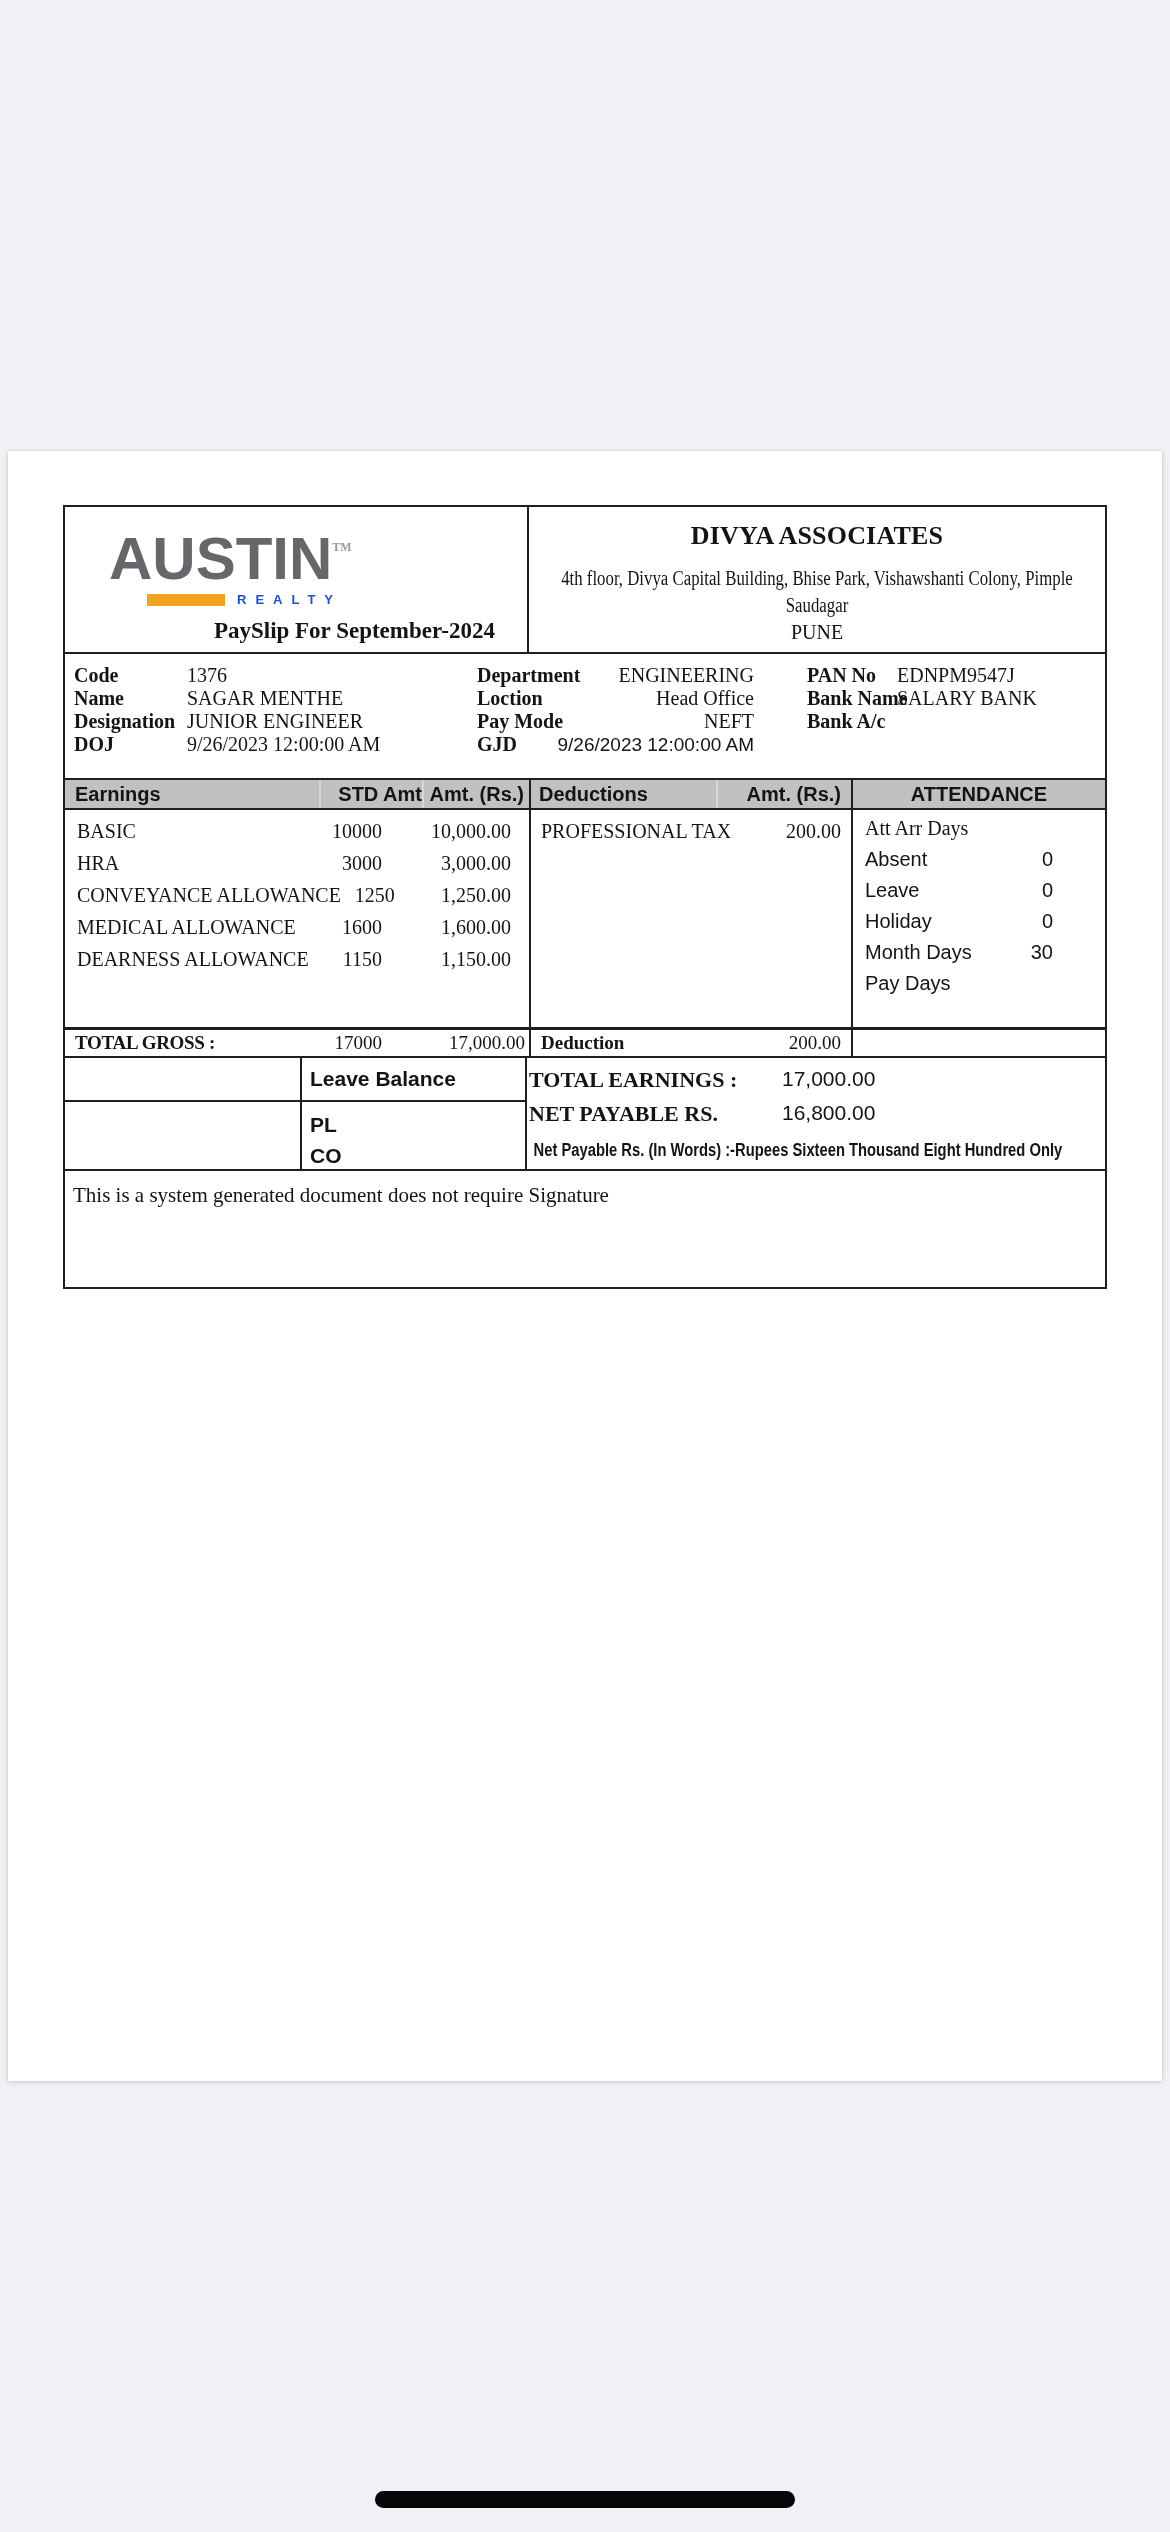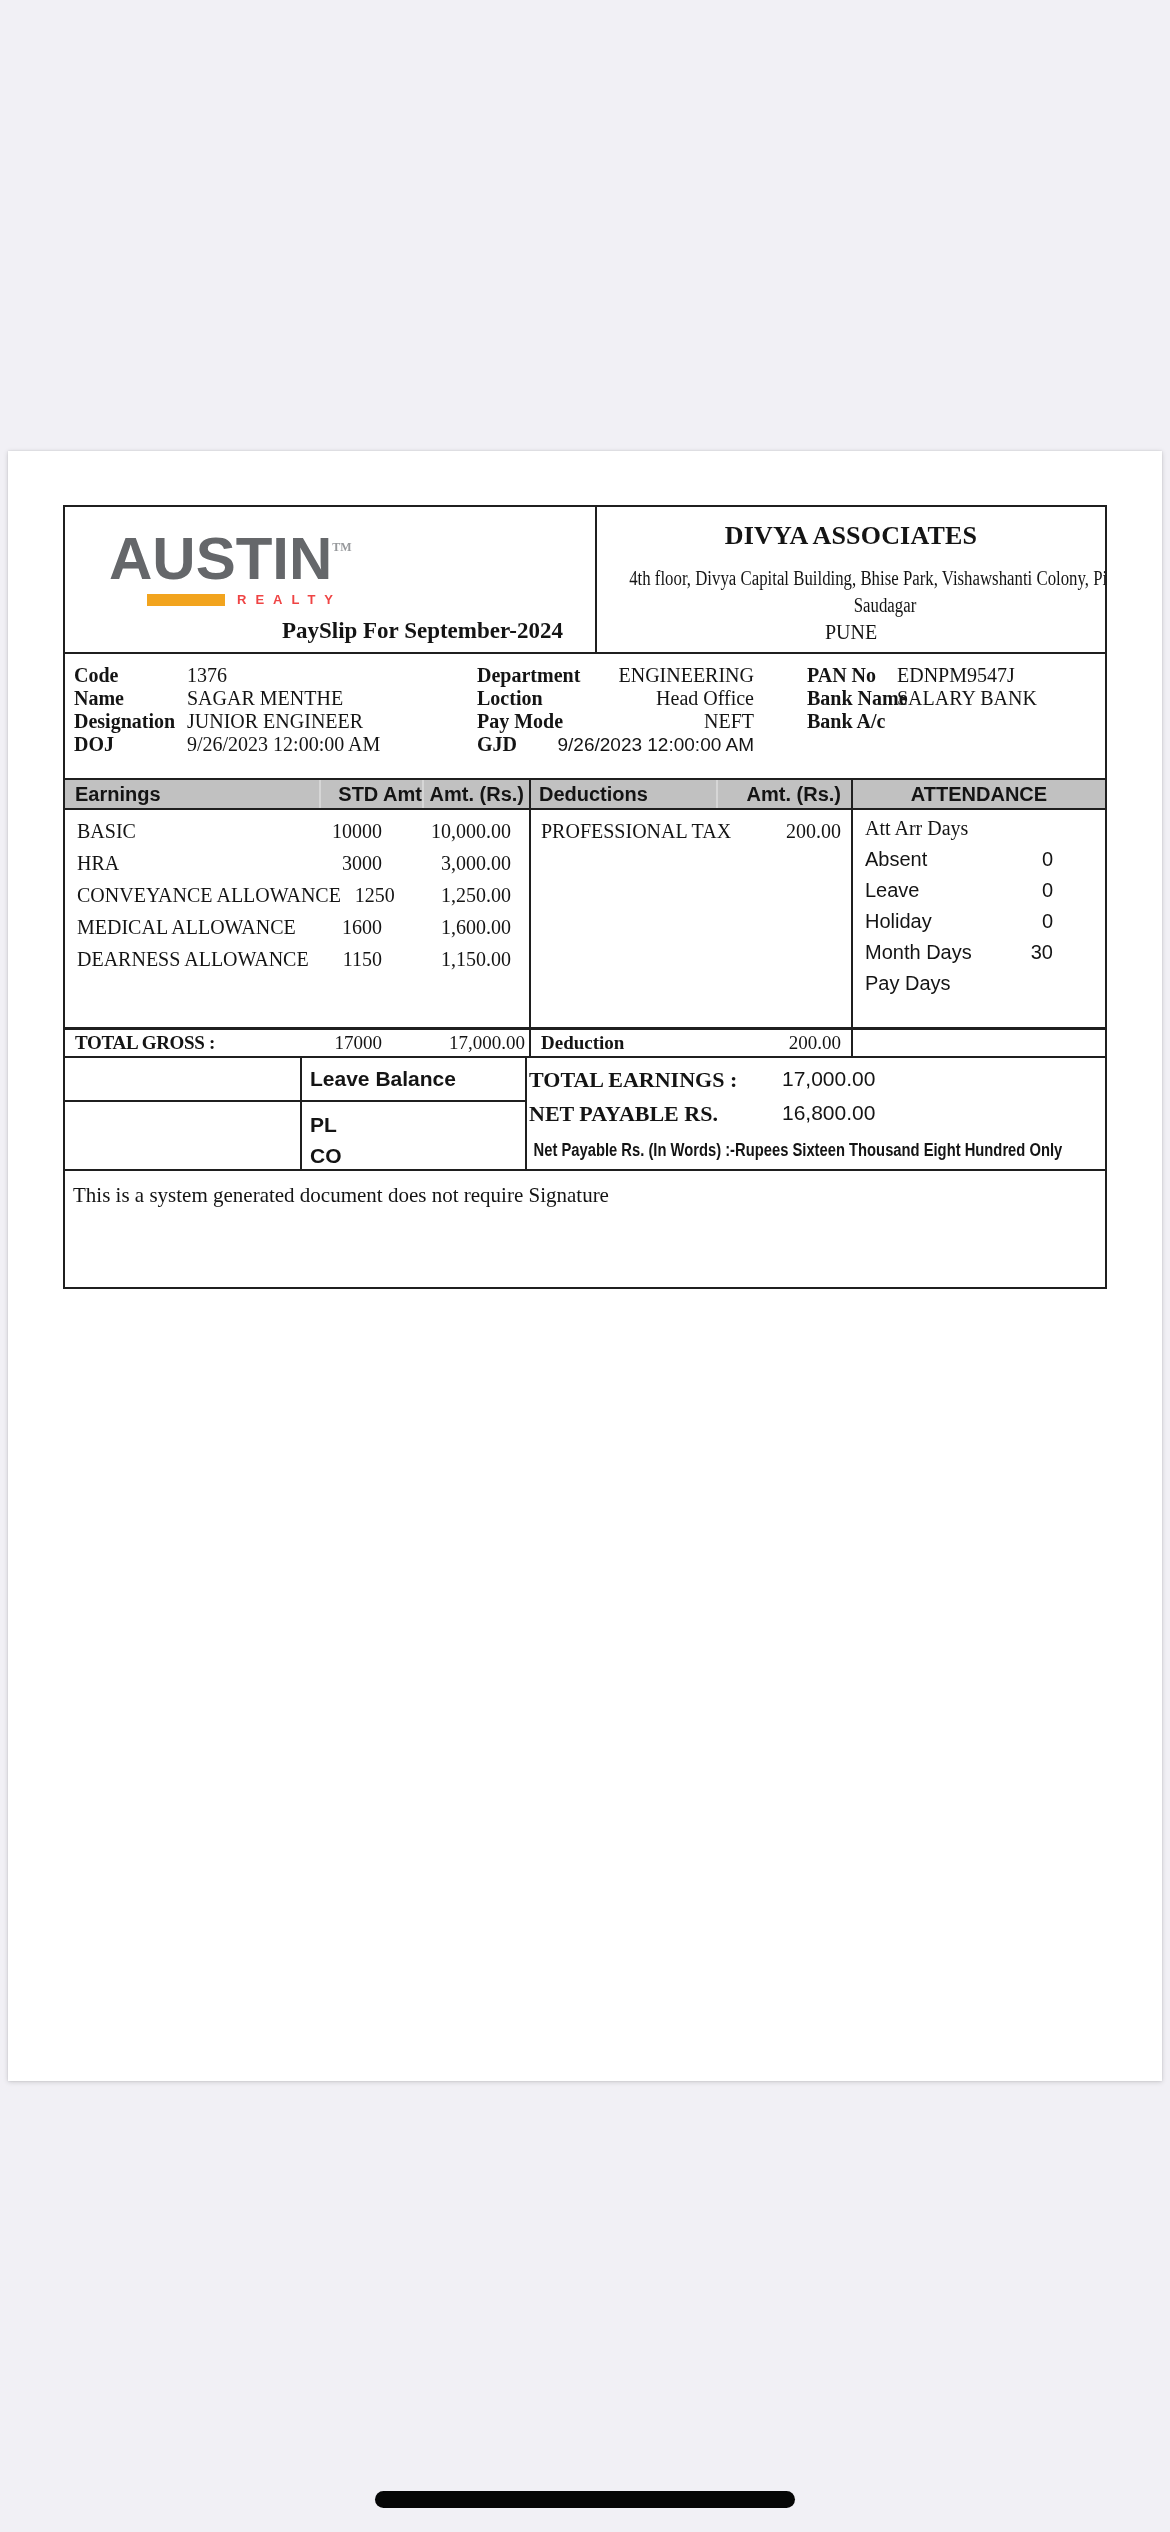--- a/index.html
+++ b/index.html
@@ -23,32 +23,32 @@
   .doc {
     position:absolute; left:55px; top:54px; width:1044px; height:784px;
     border:2px solid #1f1f1f; box-sizing:border-box;
     display:flex; flex-direction:column;
     font-size:20px; line-height:normal;
   }
   .doc * { box-sizing:border-box; }
 
   
   .hdr { height:147px; flex-shrink:0; display:flex; border-bottom:2px solid #1f1f1f; }
-  .hdr-left { width:532px; position:relative; border-right:2px solid #1f1f1f; }
+  .hdr-left { width:464px; position:relative; border-right:2px solid #1f1f1f; }
   .logo { position:absolute; left:44px; top:22px; }
   .logo-word {
     font-family:"Liberation Sans","DejaVu Sans",sans-serif; font-weight:bold;
     font-size:60px; line-height:1; color:#65676a; letter-spacing:0px;
   }
   .logo-tm { font-size:12px; color:#97999c; vertical-align:28px; font-weight:bold; letter-spacing:0; }
   .logo-sub { display:flex; align-items:center; margin-left:38px; margin-top:3px; }
   .logo-bar { width:78px; height:12px; background:#f2a41e; }
   .logo-realty {
     font-family:"Liberation Sans","DejaVu Sans",sans-serif; font-weight:bold;
-    font-size:13px; letter-spacing:9px; color:#ef4444; margin-left:12px;
+    font-size:13px; letter-spacing:9px; color:#1d4ed8; margin-left:12px;
   }
   .payslip-title { position:absolute; right:32px; bottom:8px; font-weight:bold; font-size:23px; white-space:nowrap; }
 
   .hdr-right { flex:1; text-align:center; padding-top:14px; overflow:hidden; }
   .company-name { font-weight:bold; font-size:26px; margin-bottom:14px; letter-spacing:.2px; }
   .company-addr { font-size:20px; line-height:27px; }
   .addr-squeeze { transform:scaleX(.84); transform-origin:50% 0; width:688px; margin-left:-56px; }
 
   
   .emp { height:126px; flex-shrink:0; position:relative; border-bottom:2px solid #1f1f1f; font-size:20px; }

